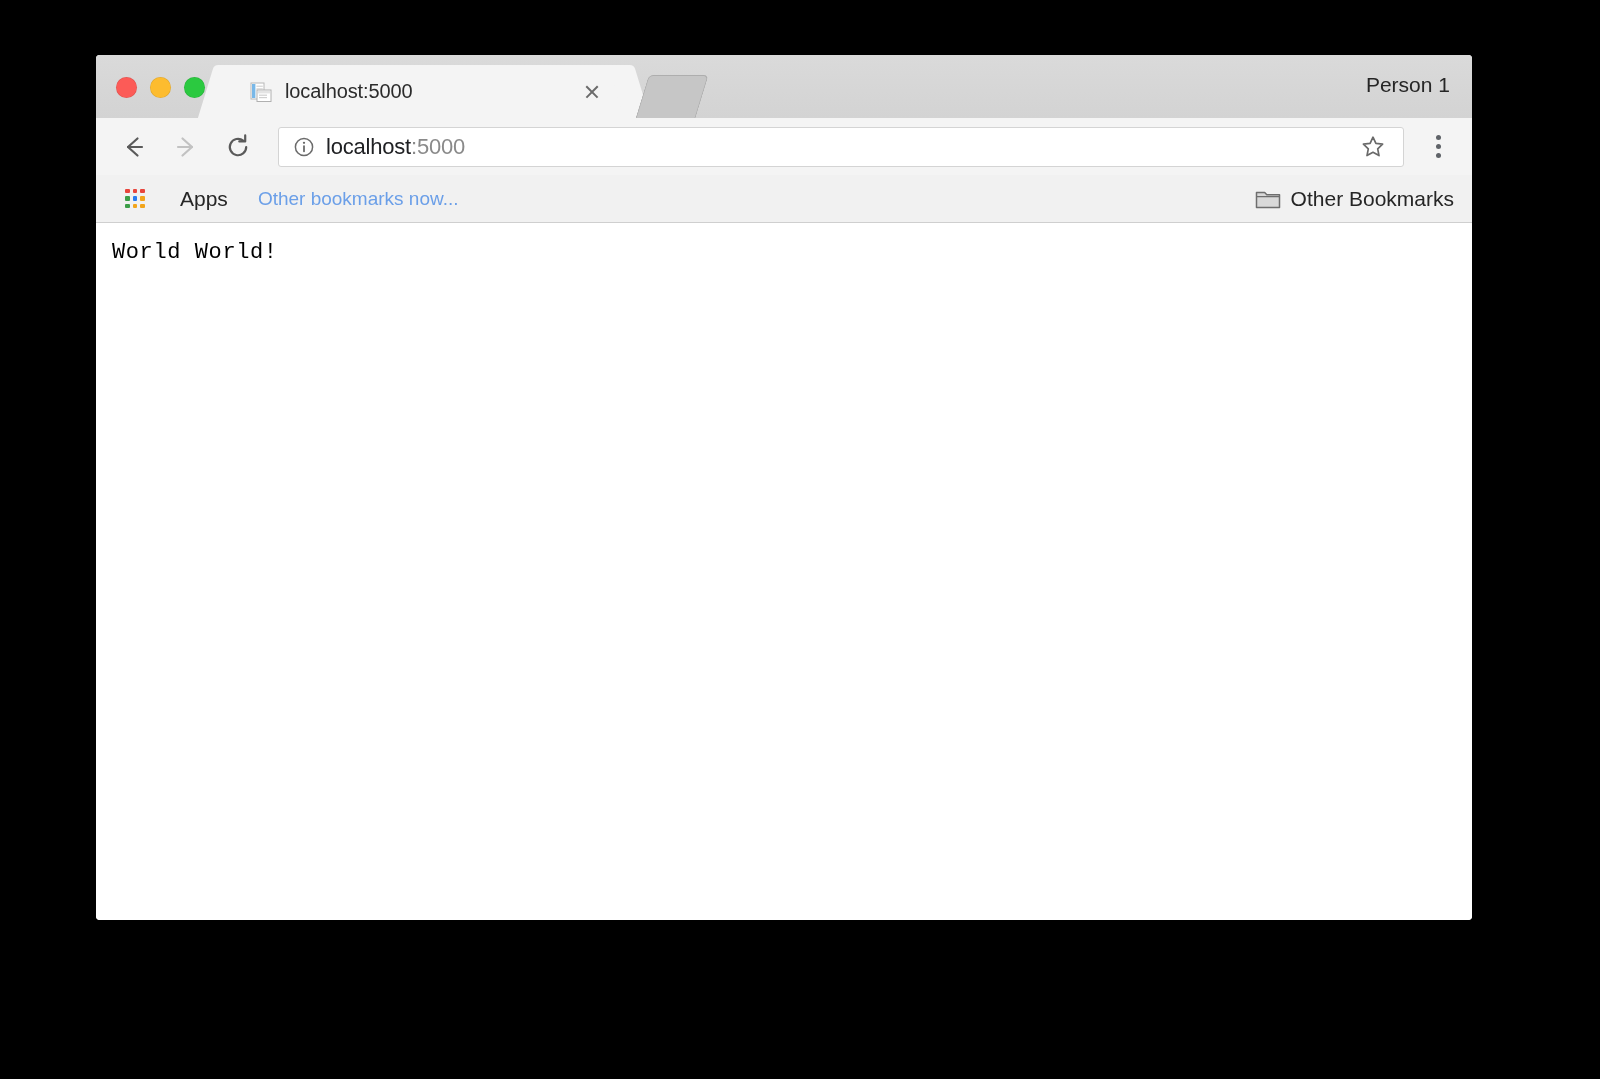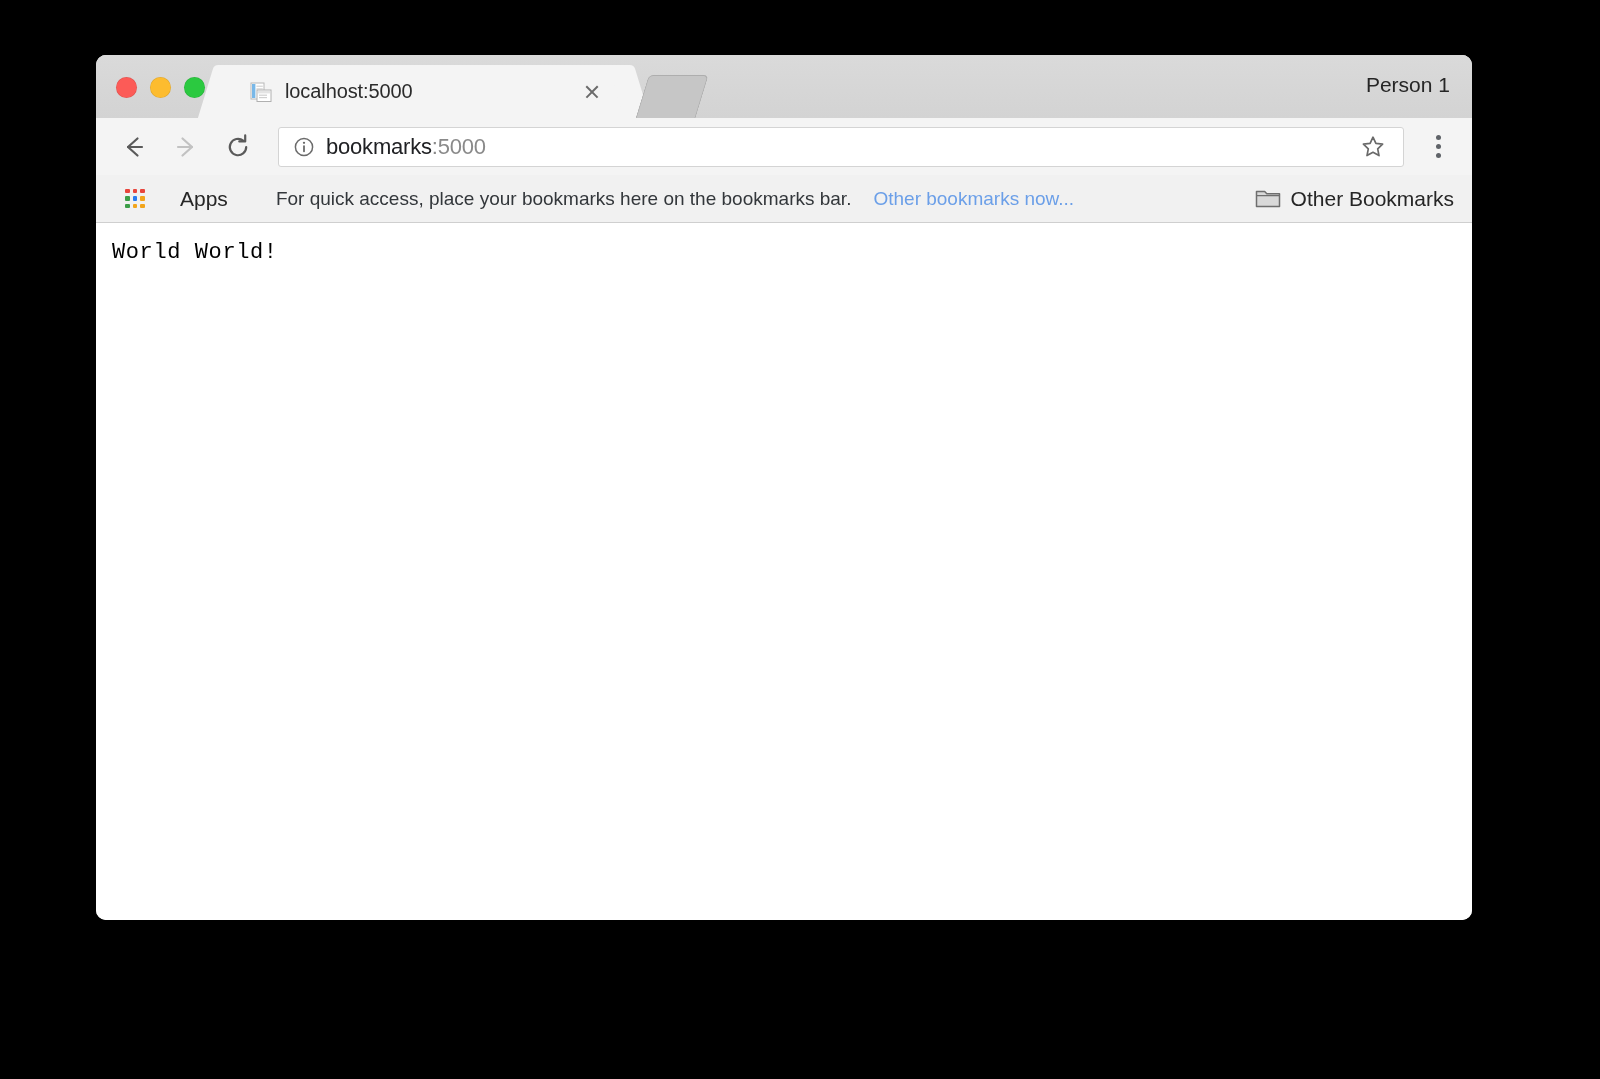--- a/index.html
+++ b/index.html
@@ -15,21 +15,21 @@
     -webkit-font-smoothing: antialiased;
   }
 
   
   #browser-window {
     position: absolute;
     left: 96px;
     top: 55px;
     width: 1376px;
     height: 865px;
-    border-radius: 10px;
+    border-radius: 4px;
     overflow: hidden;
     background: #ffffff;
     box-shadow: 0 0 0 0.5px rgba(0,0,0,0.35);
   }
 
   
   #tab-strip {
     position: relative;
     height: 63px;
     background: #d6d6d6;
@@ -249,20 +249,21 @@
   }
   #import-link {
     font-size: 19px;
     color: #6b9fe8;
     margin-left: 22px;
     white-space: nowrap;
   }
   #other-bookmarks {
     margin-left: auto;
     display: flex;
+    align-items: center;
     flex: 0 0 auto;
     padding-right: 2px;
   }
   #folder-icon { margin-right: 10px; display:flex; }
   #other-bookmarks-label { font-size: 21px; color: #262626; white-space: nowrap; }
 
   
   #page-content {
     background: #ffffff;
     height: 698px;
@@ -336,21 +337,21 @@
     </div>
 
     <div id="omnibox">
       <span id="info-icon">
         <svg width="22" height="22" viewBox="0 0 22 22" aria-hidden="true">
           <circle cx="11" cy="11" r="8.6" fill="none" stroke="#6b6b6b" stroke-width="1.5"></circle>
           <circle cx="11" cy="6.8" r="1.15" fill="#6b6b6b"></circle>
           <rect x="10.1" y="9.3" width="1.8" height="7" rx="0.8" fill="#6b6b6b"></rect>
         </svg>
       </span>
-      <span id="url-text"><span>bookmarks</span><span class="url-suffix">:5000</span></span>
+      <span id="url-text"><span>localhost</span><span class="url-suffix">:5000</span></span>
       <span id="star-icon">
         <svg width="28" height="28" viewBox="0 0 28 28" aria-hidden="true">
           <path d="M14 4.2 L16.9 10.4 L23.6 11.2 L18.7 15.9 L20 22.6 L14 19.3 L8 22.6 L9.3 15.9 L4.4 11.2 L11.1 10.4 Z" fill="none" stroke="#6a6a6a" stroke-width="1.7" stroke-linejoin="round"></path>
         </svg>
       </span>
     </div>
 
     <div id="menu-btn">
       <span></span>
       <span></span>
@@ -368,21 +369,20 @@
         <i style="background: rgb(60, 158, 72);"></i>
         <i style="background: rgb(42, 124, 240);"></i>
         <i style="background: rgb(242, 165, 28);"></i>
         <i style="background: rgb(60, 158, 72);"></i>
         <i style="background: rgb(242, 165, 28);"></i>
         <i style="background: rgb(242, 165, 28);"></i>
       </span>
       <span id="apps-label">Apps</span>
     </div>
 
-    <span id="bookmarks-hint">For quick access, place your bookmarks here on the bookmarks bar.</span>
 
     <span id="import-link" style="color: rgb(107, 159, 232);">Other bookmarks now...</span>
 
     <div id="other-bookmarks">
       <span id="folder-icon">
         <svg width="26" height="22" viewBox="0 0 26 22" aria-hidden="true">
           <path d="M1.5 4.5 h8.2 l2.1 2.3 h12.7 v12.7 h-23 z" fill="#d9d9d9" stroke="#6e6e6e" stroke-width="1.5" stroke-linejoin="round"></path>
           <line x1="1.5" y1="8.6" x2="24.5" y2="8.6" stroke="#6e6e6e" stroke-width="1.3"></line>
         </svg>
       </span>

